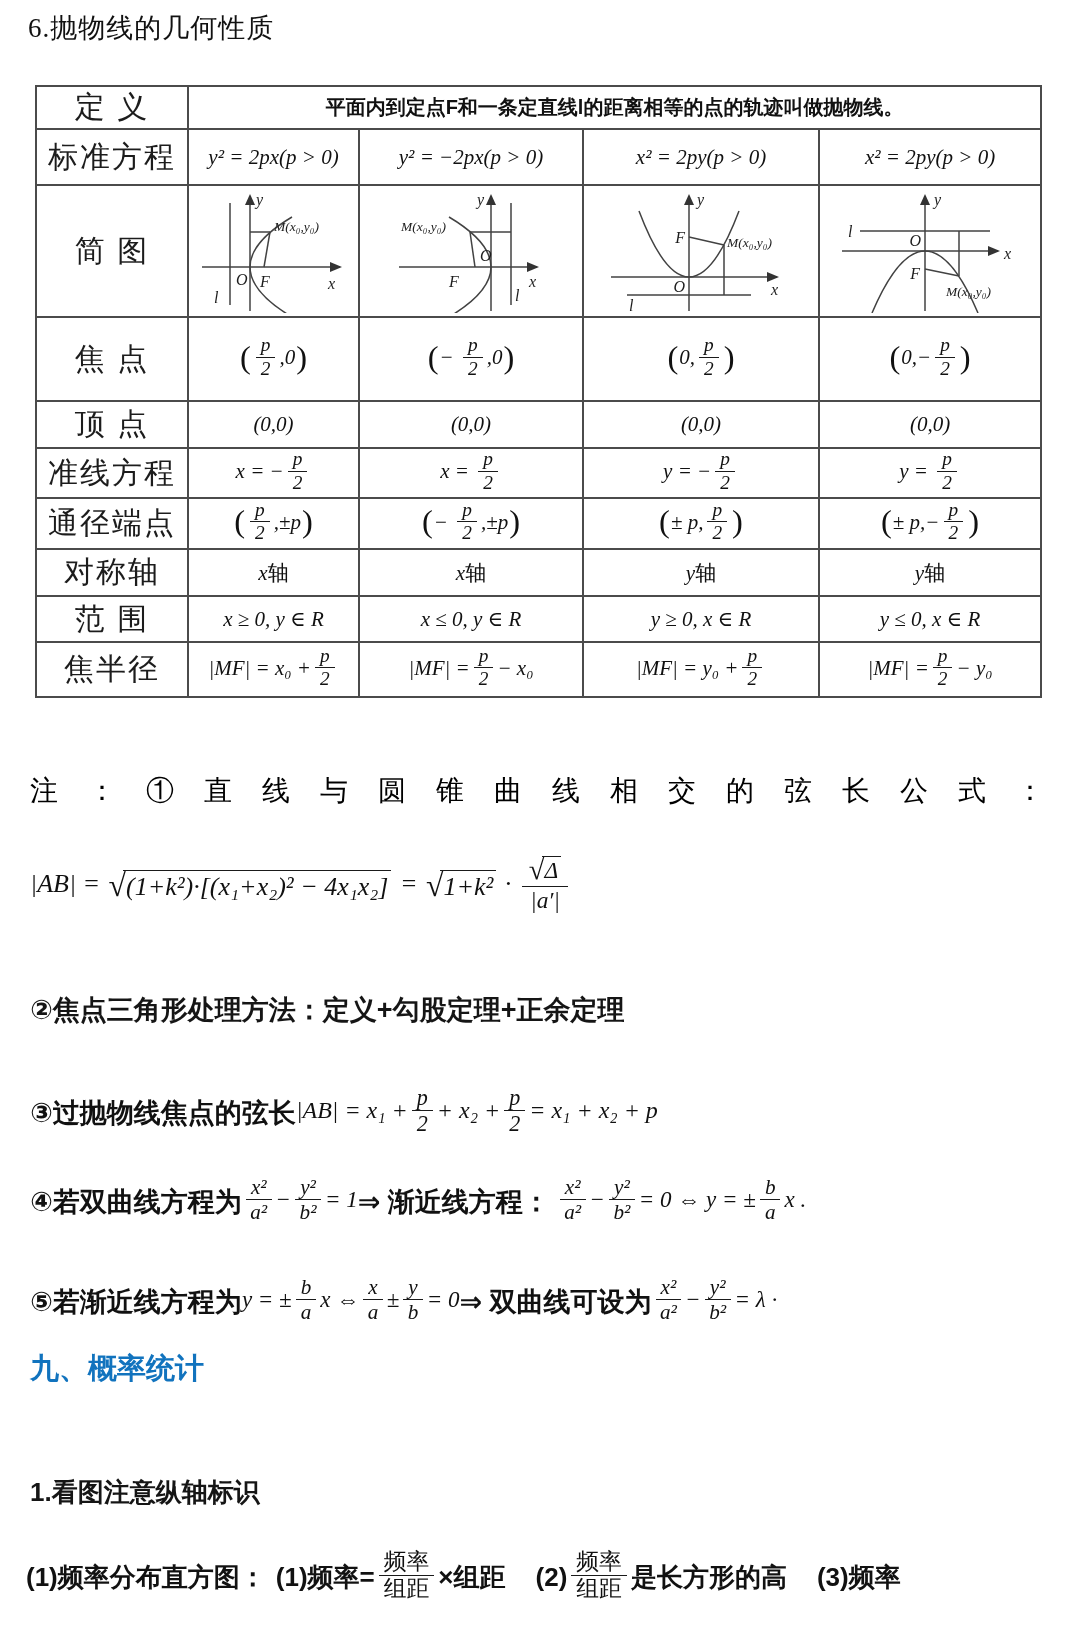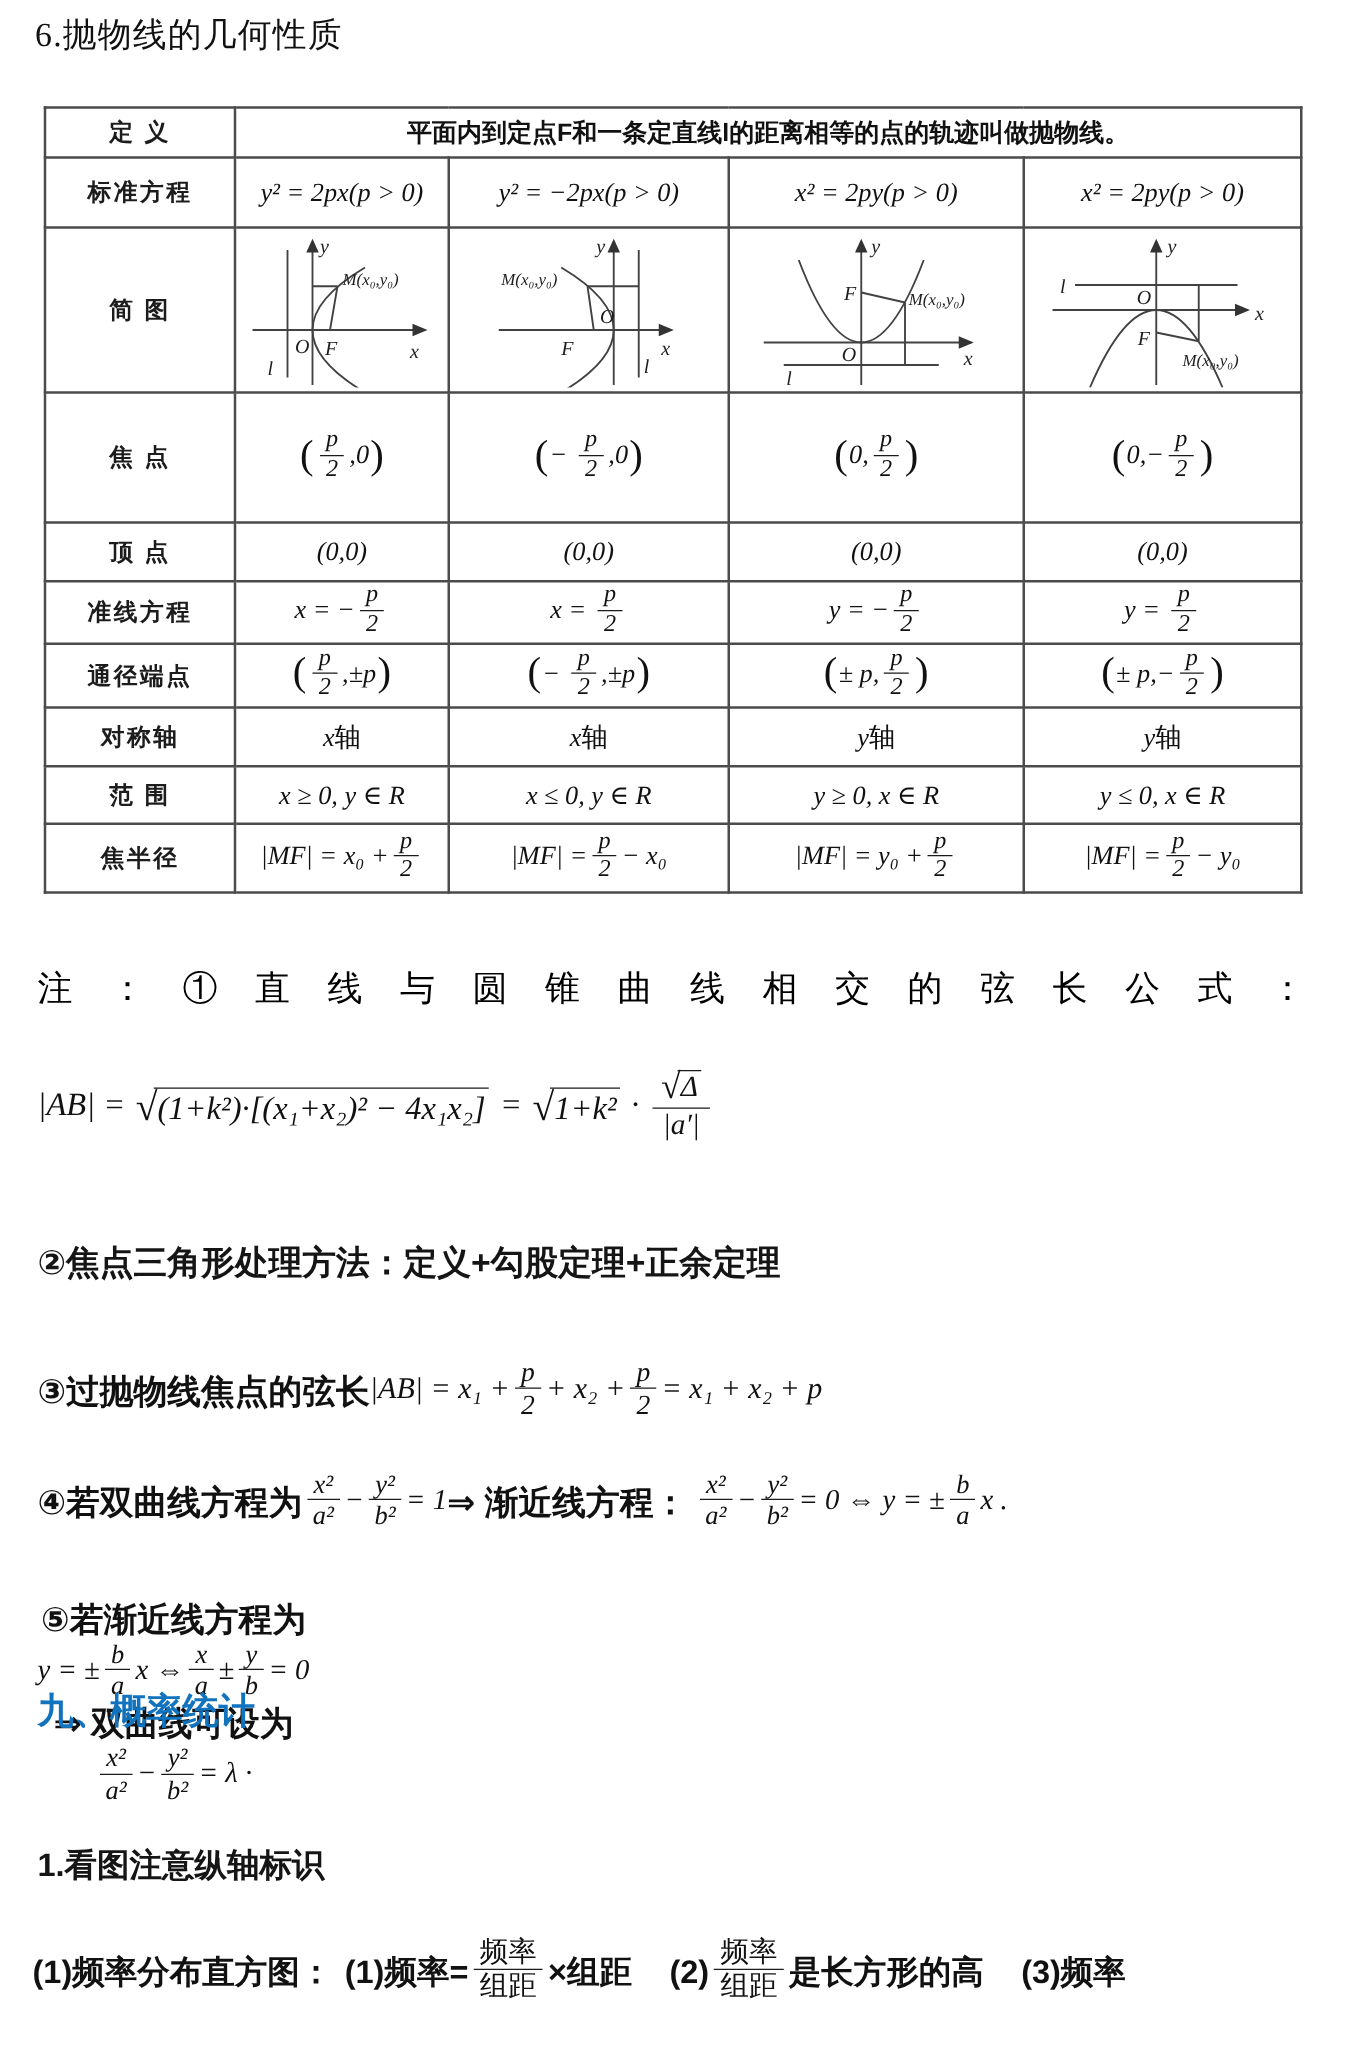--- a/index.html
+++ b/index.html
@@ -16,21 +16,21 @@
     position:absolute;left:35px;top:85px;width:1005px;
     border-collapse:collapse;table-layout:fixed;
   }
   table.props td{
     border:2px solid #4b4b4b;text-align:center;vertical-align:middle;
     padding:0;overflow:hidden;
   }
   table.props{border:2px solid #2e2e2e;}
   td.lbl{
     font-family:"Liberation Sans","DejaVu Sans",sans-serif;
-    font-weight:700;font-size:19px;letter-spacing:2px;color:#1c1c1c;
+    font-weight:400;font-size:30px;letter-spacing:2px;color:#1c1c1c;
   }
   td.def{
     text-align:left;padding-left:16px;
     font-family:"Liberation Sans","DejaVu Sans",sans-serif;
     font-weight:600;font-size:20px;
   }
   td.mathcell{font-size:21px;}
   td.ecc{text-align:left;padding-left:205px;font-size:23px;}
   .up-cell{font-style:normal;}
 
@@ -67,21 +67,21 @@
   .cnline{
     font-family:"Liberation Sans","DejaVu Sans",sans-serif;
     font-weight:600;font-size:27px;color:#151515;
   }
   .note2{left:30px;top:992px;}
   .fline{display:flex;align-items:center;}
   .fline .cnp{font-size:27px;}
   .fline .math{font-size:24px;}
   .note3{left:30px;top:1088px;}
   .note4{left:30px;top:1178px;}
-  .note5{left:30px;top:1278px;flex-direction:column;}
+  .note5{left:30px;top:1278px;}
   .note4 .math,.note5 .math{font-size:23px;}
 
   
   .stats-heading{
     left:30px;top:1349px;font-size:29px;font-weight:700;
     font-family:"Liberation Sans","DejaVu Sans",sans-serif;
   }
   .stats-sub{left:30px;top:1475px;font-size:26px;}
   .stats-line{left:26px;top:1552px;text-align:right;}
   .stats-line .cnp{font-size:26px;font-weight:600;}
@@ -191,21 +191,21 @@
         <line x1="129" y1="87" x2="129" y2="42"></line>
         <text x="104" y="16">y</text>
         <text x="174" y="70">x</text>
         <text x="91" y="57" text-anchor="end">O</text>
         <text x="90" y="90" text-anchor="end">F</text>
         <text x="18" y="48">l</text>
         <text x="116" y="107" class="ml">M(x₀,y₀)</text>
       </svg>
     </td>
   </tr>
-  <tr style="height:104px">
+  <tr style="height:84px">
     <td class="lbl">焦 点</td>
     <td class="mathcell math"><span class="bp">(</span><span class="mfrac">
             <span class="mnum">p</span>
             <span class="mden">2</span>
           </span><span class="mt">,0</span><span class="bp">)</span></td>
     <td class="mathcell math"><span class="bp">(</span><span class="mt">− </span><span class="mfrac">
             <span class="mnum">p</span>
             <span class="mden">2</span>
           </span><span class="mt">,0</span><span class="bp">)</span></td>
     <td class="mathcell math"><span class="bp">(</span><span class="mt">0,</span><span class="mfrac">

